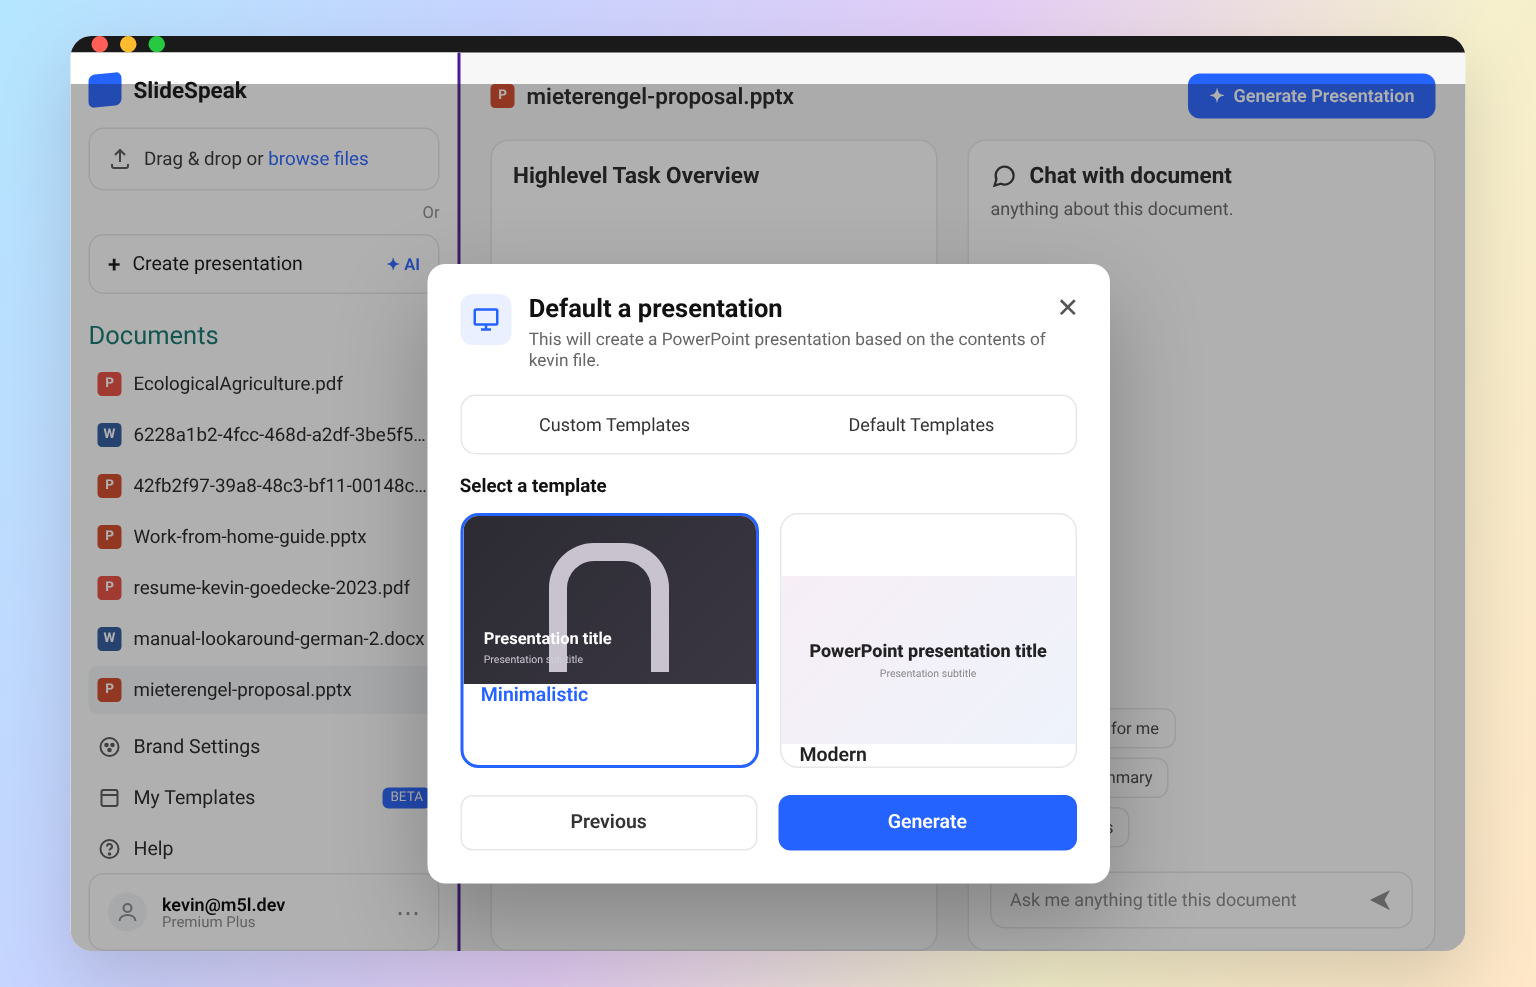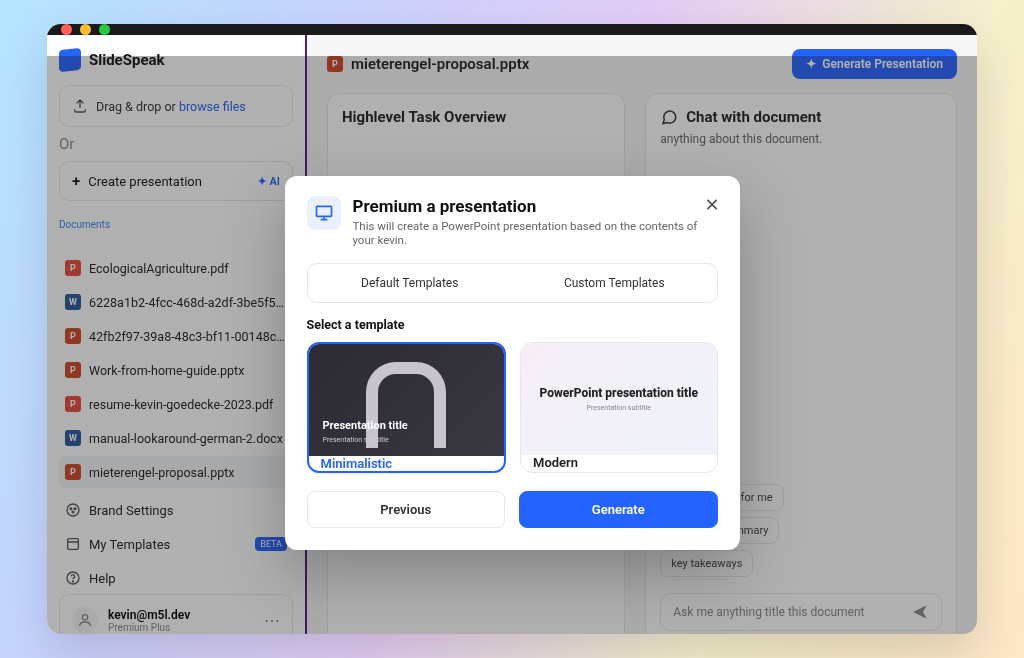--- a/index.html
+++ b/index.html
@@ -15,24 +15,24 @@
   }
   .titlebar { height: 32px; background: #1a1a1a; display:flex; align-items:center; padding:0 14px; gap:8px;}
   .dot{width:11px;height:11px;border-radius:50%;}
   .dot.r{background:#ff5f57}.dot.y{background:#febc2e}.dot.g{background:#28c840}
   .app { flex:1; display:flex; }
   .sidebar { width:260px; background:#fff; border-right:2px solid #4c1d95; display:flex; flex-direction:column; padding:14px 12px;}
   .brand{display:flex;align-items:center;gap:8px;font-weight:700;font-size:15px;margin-bottom:14px;color:#111}
   .brand-logo{width:22px;height:22px;background:#2563ff;border-radius:4px;transform:skewY(-6deg);}
   .upload{border:1px solid #e5e7eb;border-radius:10px;padding:12px;font-size:12.5px;color:#333;display:flex;align-items:center;gap:8px;}
   .upload a{color:#2563ff;text-decoration:none}
-  .or{font-size:15px;text-align:left;color:#888;margin:8px 0}
+  .or{font-size:11px;text-align:right;color:#888;margin:8px 0}
   .create-btn{border:1px solid #e5e7eb;border-radius:10px;padding:10px 12px;font-size:13px;color:#111;display:flex;align-items:center;justify-content:space-between}
   .create-btn .ai{color:#2563ff;font-weight:600;font-size:11px}
-  .section-label{font-size:10px;color:#3b82f6;margin:18px 0 22px}
+  .section-label{font-size:17px;color:#0f766e;margin:18px 0 6px}
   .doclist{display:flex;flex-direction:column;gap:2px}
   .doc{display:flex;align-items:center;gap:8px;padding:7px 6px;border-radius:6px;font-size:12.5px;color:#222;white-space:nowrap;overflow:hidden;text-overflow:ellipsis;min-height:32px;}
   .doc.active{background:#f3f4f6}
   .fi{width:16px;height:16px;border-radius:3px;flex-shrink:0;display:inline-flex;align-items:center;justify-content:center;font-size:9px;font-weight:700;color:#fff;}
   .fi.pdf{background:#e94b3c}.fi.docx{background:#2b579a}.fi.pptx{background:#d24726}
   .side-links{margin-top:6px;display:flex;flex-direction:column;gap:2px}
   .side-link{display:flex;align-items:center;gap:8px;padding:8px 6px;font-size:13px;color:#222}
   .side-link .badge{background:#2563ff;color:#fff;font-size:9px;padding:2px 5px;border-radius:4px;margin-left:auto}
   .account{margin-top:auto;border:1px solid #e5e7eb;border-radius:10px;padding:12px;display:flex;align-items:center;gap:10px}
   .account .av{width:26px;height:26px;border-radius:50%;background:#f3f4f6;display:flex;align-items:center;justify-content:center}
@@ -67,21 +67,21 @@
   .tab{flex:1;text-align:center;font-size:12px;color:#333;padding:8px 0;border-radius:7px;cursor:pointer}
   .sel-label{font-size:12.5px;font-weight:700;color:#111;margin-bottom:10px}
   .tplgrid{display:flex;gap:14px;margin-bottom:18px}
   .tpl{flex:1;border:1px solid #e5e7eb;border-radius:12px;overflow:hidden;cursor:pointer;display:flex;flex-direction:column}
   .tpl.sel{border:2px solid #2563ff}
   .thumb{height:112px;display:flex;align-items:center;justify-content:center;position:relative;}
   .thumb.dark{background:linear-gradient(135deg,#2c2a33,#3a3742);}
   .thumb.dark::before{content:"";position:absolute;width:56px;height:74px;border:12px solid #c9c3d0;border-bottom:none;border-radius:30px 30px 0 0;top:18px;}
   .thumb.dark .tt{position:absolute;left:14px;bottom:24px;color:#fff;font-size:11px;font-weight:700}
   .thumb.dark .ts{position:absolute;left:14px;bottom:12px;color:#cfcbd6;font-size:7px}
-  .thumb.light{background:linear-gradient(135deg,#f7eef6,#eef3fb);}
+  .thumb.light{background:linear-gradient(135deg,#f7eef6,#eef3fb);margin-top:41px;}
   .thumb.light .box{text-align:center}
   .thumb.light .tt{color:#222;font-size:12px;font-weight:800;line-height:1.25}
   .thumb.light .ts{color:#888;font-size:7px;margin-top:3px}
   .tpl .cap{padding:0 12px;font-size:13px;font-weight:600;color:#222}
   .tpl.sel .cap{color:#2563ff}
   .mbtns{display:flex;gap:14px}
   .mbtn{flex:1;border-radius:8px;font-size:13px;font-weight:600;padding:10px 0;border:1px solid #e5e7eb;background:#fff;color:#333;cursor:pointer}
   .mbtn.pri{background:#2563ff;color:#fff;border-color:#2563ff}
   svg{display:block}
 </style>
@@ -248,29 +248,29 @@
   <div class="overlay">
     <div class="modal">
       <div class="mhdr">
         <div class="micon">
           <svg width="20" height="20" viewBox="0 0 24 24" fill="none" stroke="#2563ff" stroke-width="2">
               <rect x="3" y="4" width="18" height="12" rx="1"></rect>
               <path d="M12 16v4M8 20h8"></path>
             </svg>
         </div>
         <div>
-          <div class="mtitle">Premium a presentation</div>
-          <div class="msub">This will create a PowerPoint presentation based on the contents of your kevin.</div>
+          <div class="mtitle">Default a presentation</div>
+          <div class="msub">This will create a PowerPoint presentation based on the contents of kevin file.</div>
         </div>
         <div class="x">✕</div>
       </div>
 
       <div class="tabbar">
+        <div class="tab">Custom Templates</div>
         <div class="tab">Default Templates</div>
-        <div class="tab">Custom Templates</div>
       </div>
 
       <div class="sel-label">Select a template</div>
 
       <div class="tplgrid">
         <div class="tpl sel">
           <div class="thumb dark">
             <div class="tt">Presentation title</div>
             <div class="ts">Presentation sub title</div>
           </div>

